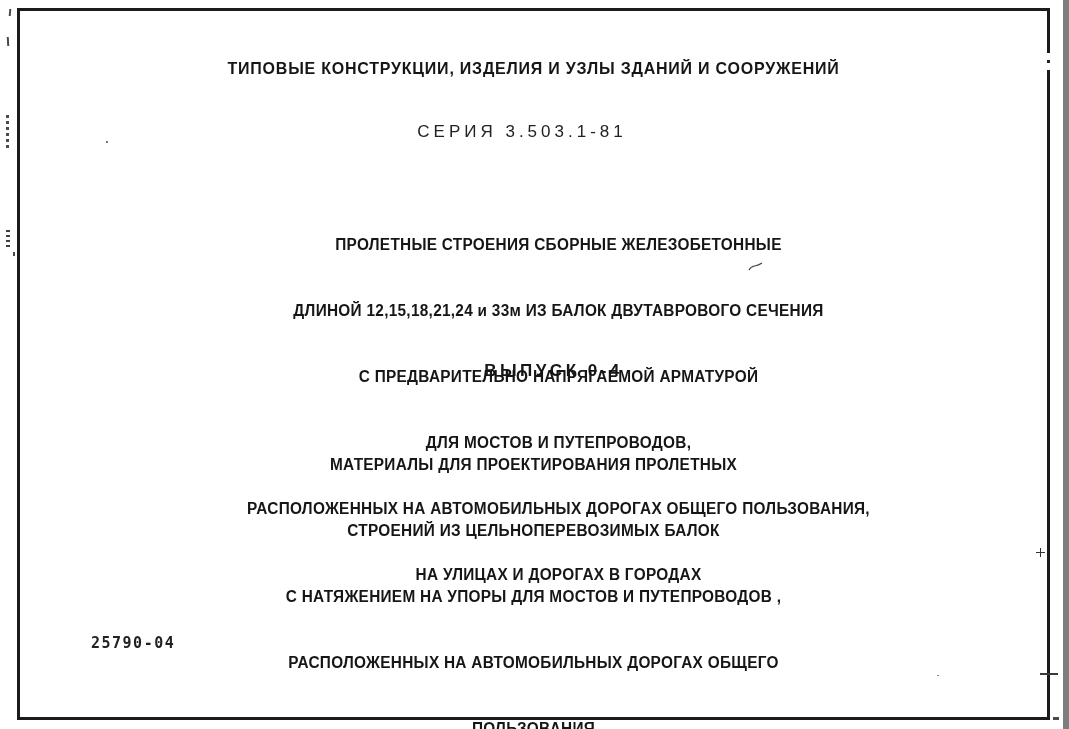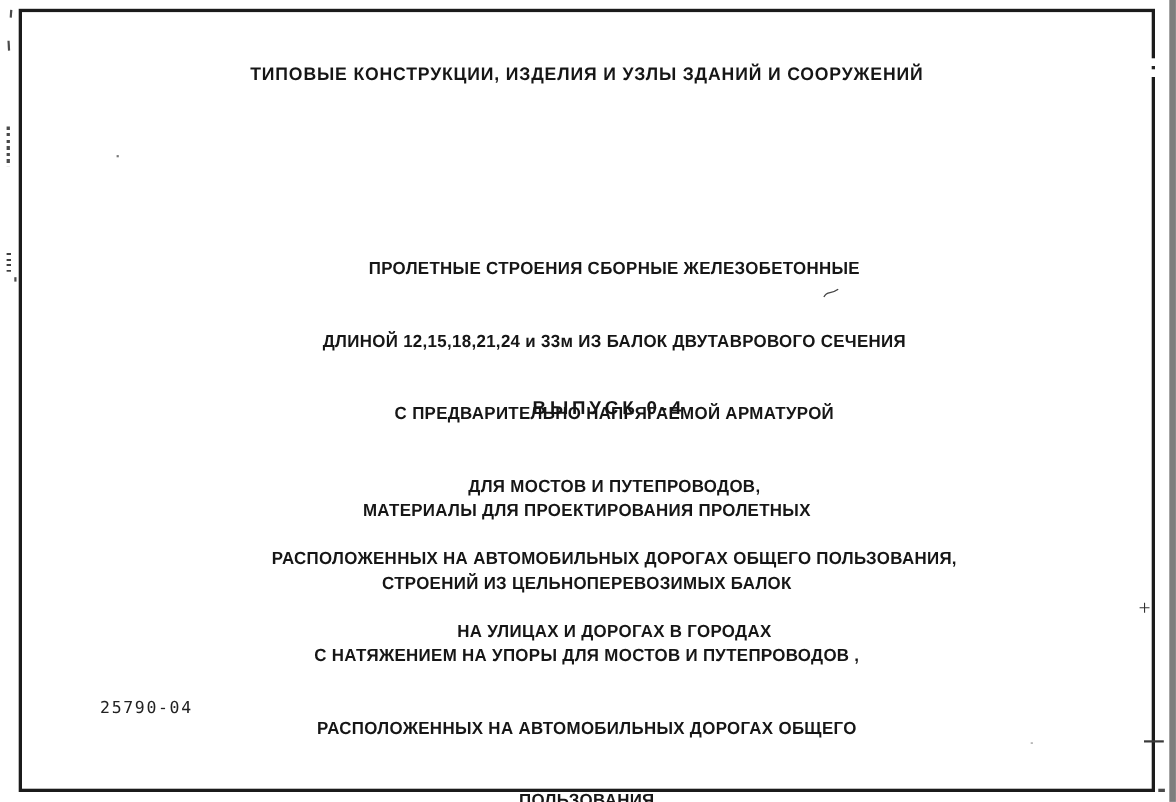--- a/index.html
+++ b/index.html
@@ -47,21 +47,21 @@
     font-size:17px; font-weight:bold; letter-spacing:3.5px; line-height:24px;padding-left:20px;
   }
   .block-sub {
     left:17px; top:410px; width:1033px;
     font-size:16px; font-weight:bold; letter-spacing:0.3px; line-height:22px;
     transform:scaleX(0.96); transform-origin:50% 0;
   }
   .doc-number {
     position:absolute; left:91px; top:634px; color:#222;
     font-family:"DejaVu Sans Mono", monospace;
-    font-size:15px; letter-spacing:1.5px; white-space:pre;
+    font-size:15px; letter-spacing:1.5px; white-space:pre;font-weight:bold;
   }
 
   
   .artifact { position:absolute; background:#4a4a4a; }
   .a1 { left:9px;  top:9px;   width:2px; height:7px;  transform:rotate(4deg); }
   .a2 { left:7px;  top:37px;  width:2px; height:9px;  transform:rotate(-3deg); }
   .a3 { left:6px;  top:115px; width:3px; height:36px;
         background:repeating-linear-gradient(#4a4a4a 0 3px, transparent 3px 6px); }
   .a4 { left:6px;  top:230px; width:4px; height:17px;
         background:repeating-linear-gradient(#3f3f3f 0 2px, transparent 2px 5px); }
@@ -78,20 +78,21 @@
 <div class="page">
 
   <div class="frame"></div>
   <div class="frame-gap"></div>
   <div class="frame-gap-dot"></div>
   <div class="frame-tick"></div>
   <div class="scan-edge"></div>
 
   <div class="tb header-line">ТИПОВЫЕ КОНСТРУКЦИИ, ИЗДЕЛИЯ И УЗЛЫ ЗДАНИЙ И СООРУЖЕНИЙ</div>
 
+  <div class="tb series-line">СЕРИЯ 3.503.1-81</div>
 
   <div class="tb block-main">
     <div>ПРОЛЕТНЫЕ СТРОЕНИЯ СБОРНЫЕ ЖЕЛЕЗОБЕТОННЫЕ</div>
     <div>ДЛИНОЙ 12,15,18,21,24 и 33м ИЗ БАЛОК ДВУТАВРОВОГО СЕЧЕНИЯ</div>
     <div>С ПРЕДВАРИТЕЛЬНО НАПРЯГАЕМОЙ АРМАТУРОЙ</div>
     <div>ДЛЯ МОСТОВ И ПУТЕПРОВОДОВ,</div>
     <div>РАСПОЛОЖЕННЫХ НА АВТОМОБИЛЬНЫХ ДОРОГАХ ОБЩЕГО ПОЛЬЗОВАНИЯ,</div>
     <div>НА УЛИЦАХ И ДОРОГАХ В ГОРОДАХ</div>
   </div>
 

